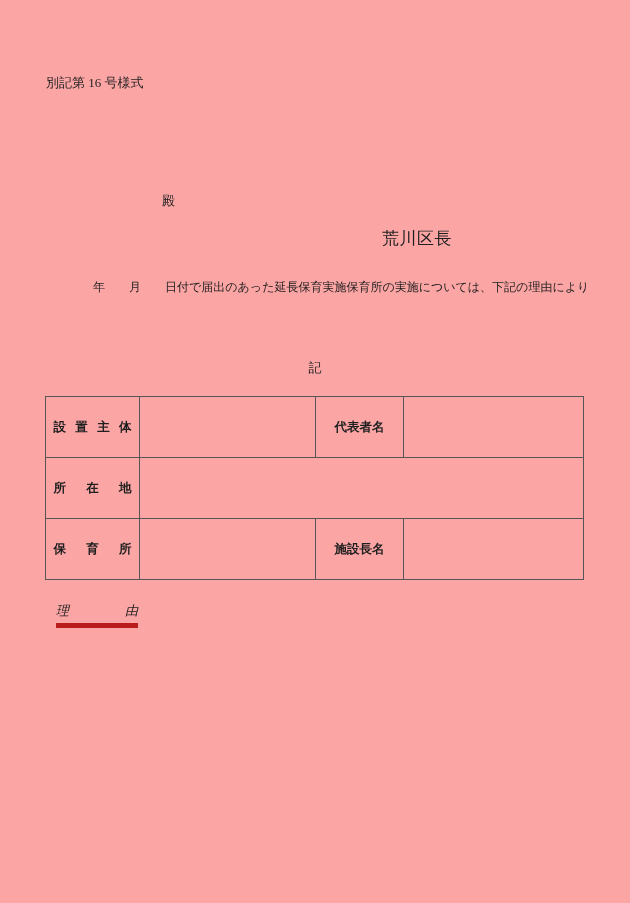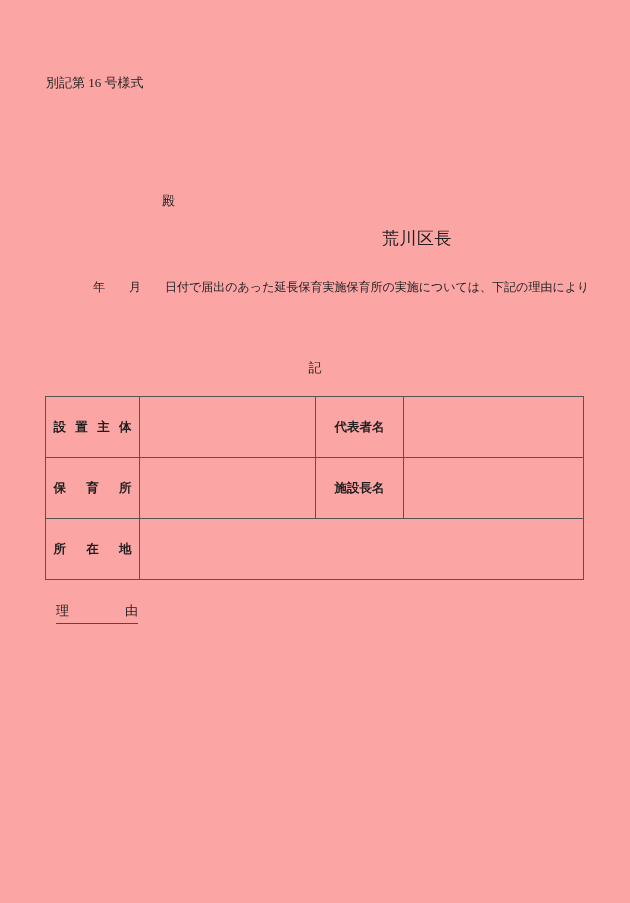--- a/index.html
+++ b/index.html
@@ -41,22 +41,23 @@
     text-align:justify;
     text-align-last:justify;
     white-space:normal;
   }
   .reason { left:56px; top:602px; font-size:13px; }
   .reason .jl-reason {
     display:inline-block;
     width:82px;
     text-align:justify;
     text-align-last:justify;
-    border-bottom:1px solid #b91c1c;
+    border-bottom:5px solid #b91c1c;
     padding-bottom:3px;
+    font-style:italic;
   }
 </style>
 </head>
 <body>
 
 <div class="page">
 
   <div class="abs formno">別記第 16 号様式</div>
 
 
@@ -82,31 +83,31 @@
       <tr>
         <td class="lbl">
           <span class="jl">設 置 主 体</span>
         </td>
         <td></td>
         <td class="lbl">代表者名</td>
         <td></td>
       </tr>
       <tr>
         <td class="lbl">
+          <span class="jl">所 在 地</span>
+        </td>
+        <td colspan="3"></td>
+      </tr>
+      <tr>
+        <td class="lbl">
           <span class="jl">保 育 所</span>
         </td>
         <td></td>
         <td class="lbl">施設長名</td>
         <td></td>
-      </tr>
-      <tr>
-        <td class="lbl">
-          <span class="jl">所 在 地</span>
-        </td>
-        <td colspan="3"></td>
       </tr>
     </tbody>
   </table>
 
   <div class="abs reason">
     <span class="jl-reason">理 由</span>
   </div>
 
 </div>
 

